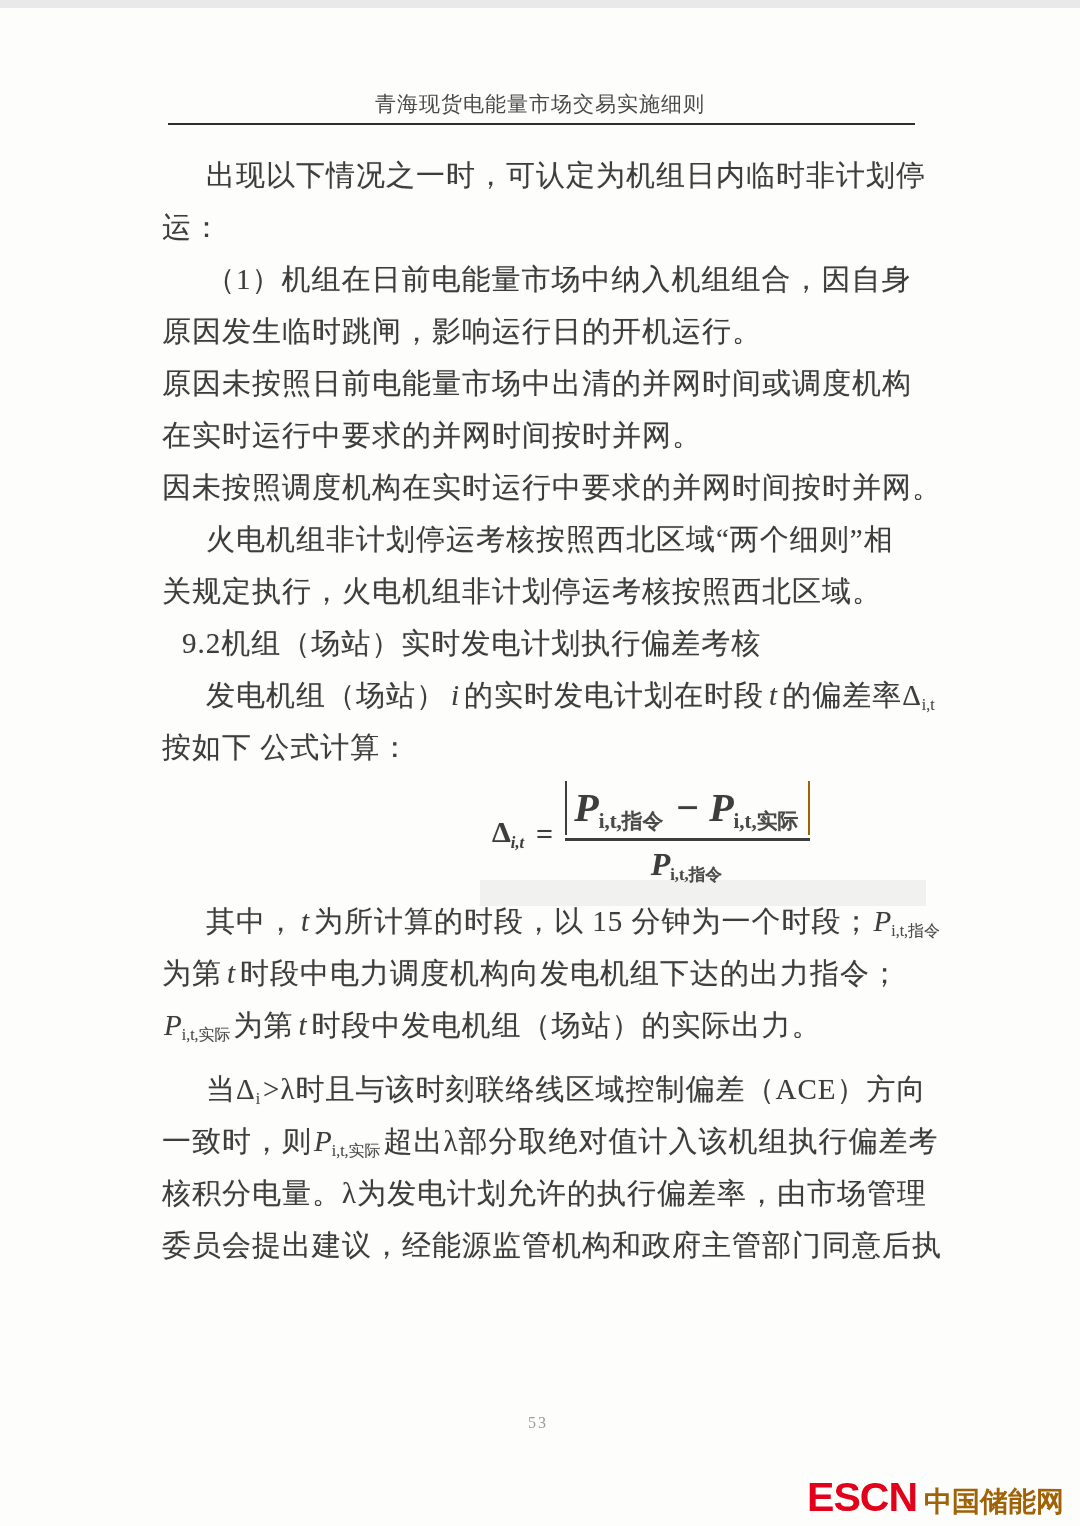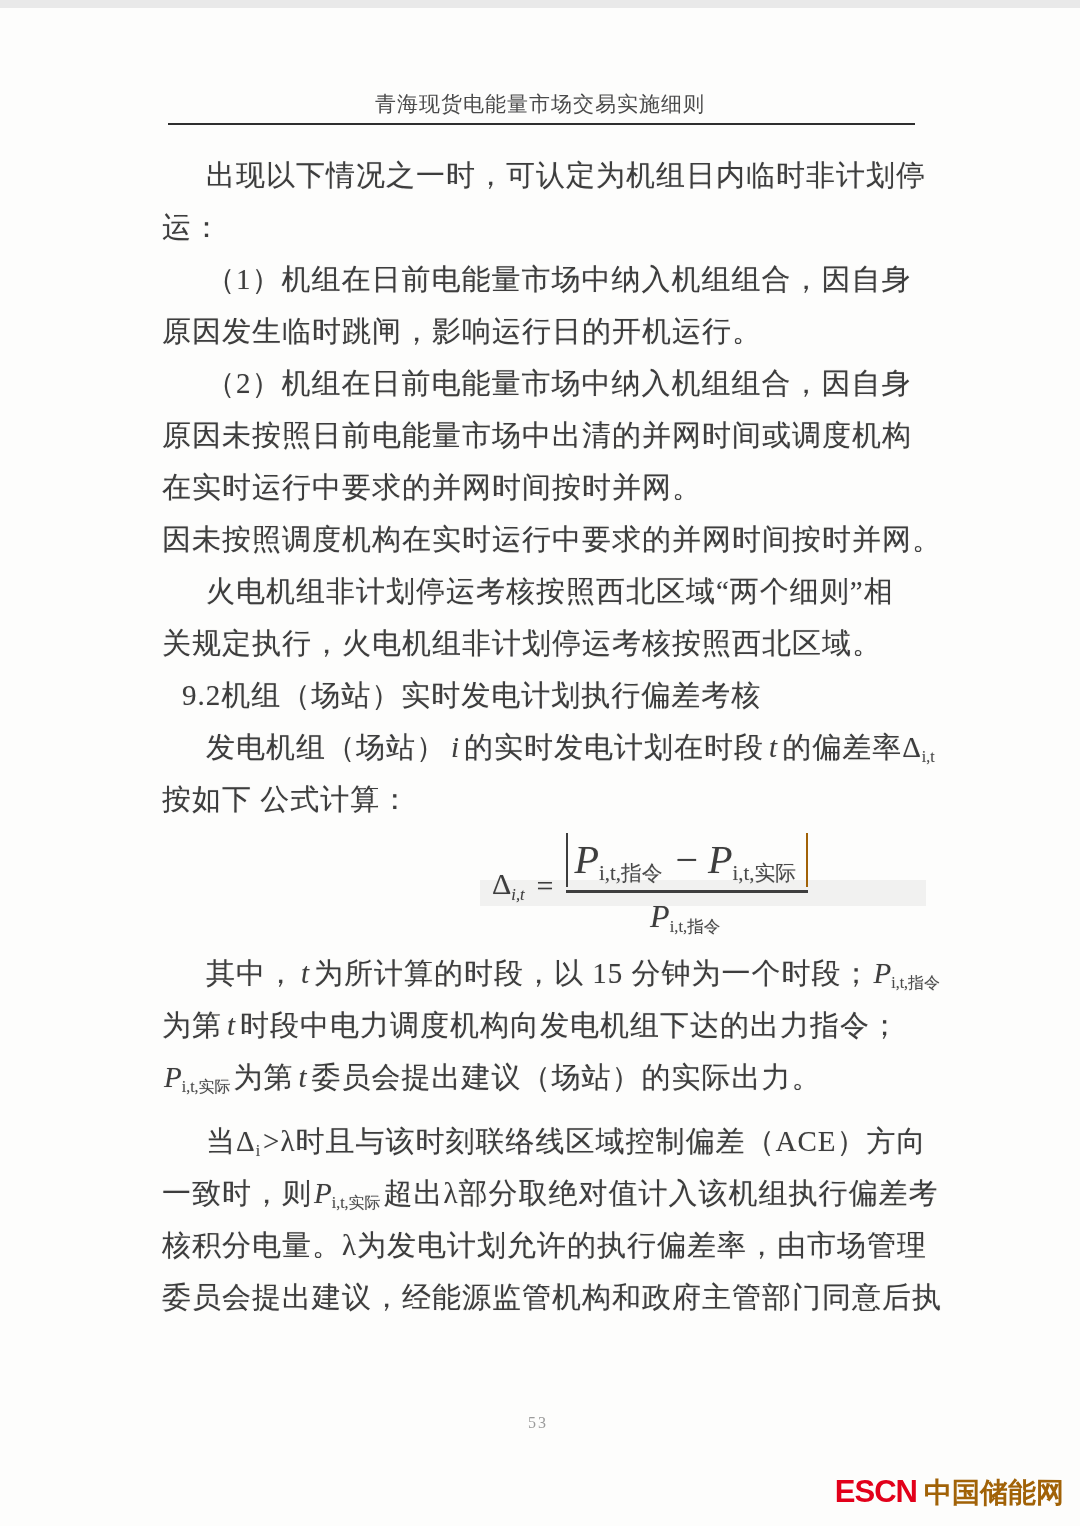--- a/index.html
+++ b/index.html
@@ -37,21 +37,21 @@
   .l{height:52px;line-height:52px;white-space:nowrap;}
   .ind{padding-left:44px;}
   .gap{margin-top:12px;}
   .heading{padding-left:20px;}
   .var{font-style:italic;font-family:"Liberation Serif", serif;padding:0 5px;letter-spacing:0;}
   .pv{font-style:italic;font-family:"Liberation Serif", serif;padding-left:2px;letter-spacing:0;}
   sub.msub{font-size:0.55em;letter-spacing:0;vertical-align:-0.3em;padding-right:3px;color:#4a4a4a;}
   
   .formula-row{
     height:122px;display:flex;align-items:center;
-    padding-left:330px;letter-spacing:0;
+    padding-left:330px;letter-spacing:0;font-weight:bold;
   }
   .f-lhs{font-size:30px;}
   .f-lhs sub{font-size:0.55em;font-style:italic;vertical-align:-0.35em;}
   .f-eq{font-size:30px;margin:0 12px;}
   .frac{display:inline-flex;flex-direction:column;align-items:center;}
   .frac .num{
     font-size:40px;line-height:1.35;
     border-left:2px solid #3e3e3e;border-right:2px solid #a16207;
     padding:0 7px;
   }
@@ -64,42 +64,41 @@
   .page-number{
     position:absolute;top:1406px;left:0;right:4px;text-align:center;
     font-size:16px;color:#9b9b9b;letter-spacing:2px;
   }
   .brand{
     position:absolute;top:1466px;right:16px;
     display:flex;align-items:baseline;gap:7px;
     font-family:"Liberation Sans", sans-serif;
     white-space:nowrap;
   }
-  .brand .escn{font-size:31px;font-weight:800;letter-spacing:-1px;font-style:normal;}
+  .brand .escn{font-size:41px;font-weight:800;letter-spacing:-1px;font-style:normal;}
   .brand .site{font-size:28px;font-weight:700;letter-spacing:0;}
 </style>
 </head>
 <body>
 
 <div class="page">
 
   <div class="header-title">青海现货电能量市场交易实施细则</div>
   <div class="header-rule"></div>
 
   <div class="scan-shade"></div>
 
   <div class="body">
 
     <div class="l ind">出现以下情况之一时，可认定为机组日内临时非计划停</div>
     <div class="l">运：</div>
 
     <div class="l ind">（1）机组在日前电能量市场中纳入机组组合，因自身</div>
     <div class="l">原因发生临时跳闸，影响运行日的开机运行。</div>
 
-    <div class="l ind">（2）机组在日前电能量市场中纳入机组组合，因自身</div>
     <div class="l">原因未按照日前电能量市场中出清的并网时间或调度机构</div>
     <div class="l">在实时运行中要求的并网时间按时并网。</div>
 
     <div class="l">因未按照调度机构在实时运行中要求的并网时间按时并网。</div>
 
     <div class="l ind">火电机组非计划停运考核按照西北区域“两个细则”相</div>
     <div class="l">关规定执行，火电机组非计划停运考核按照西北区域。</div>
 
     <div class="l heading">9.2机组（场站）实时发电计划执行偏差考核</div>
 
@@ -118,21 +117,21 @@
       </span>
     </div>
 
     <div class="l ind">
       <span>其中，</span><span class="var">t</span><span>为所计算的时段，以 15 分钟为一个时段；</span><span class="pv">P</span><sub class="msub">i,t,指令</sub>
     </div>
     <div class="l">
       <span>为第</span><span class="var">t</span><span>时段中电力调度机构向发电机组下达的出力指令；</span>
     </div>
     <div class="l">
-      <span class="pv">P</span><sub class="msub">i,t,实际</sub><span>为第</span><span class="var">t</span><span>委员会提出建议（场站）的实际出力。</span>
+      <span class="pv">P</span><sub class="msub">i,t,实际</sub><span>为第</span><span class="var">t</span><span>时段中发电机组（场站）的实际出力。</span>
     </div>
 
     <div class="l ind gap">
       <span>当Δ</span><sub class="msub">i</sub><span>&gt;λ时且与该时刻联络线区域控制偏差（ACE）方向</span>
     </div>
     <div class="l">
       <span>一致时，则</span><span class="pv">P</span><sub class="msub">i,t,实际</sub><span>超出λ部分取绝对值计入该机组执行偏差考</span>
     </div>
     <div class="l">核积分电量。λ为发电计划允许的执行偏差率，由市场管理</div>
     <div class="l">委员会提出建议，经能源监管机构和政府主管部门同意后执</div>

